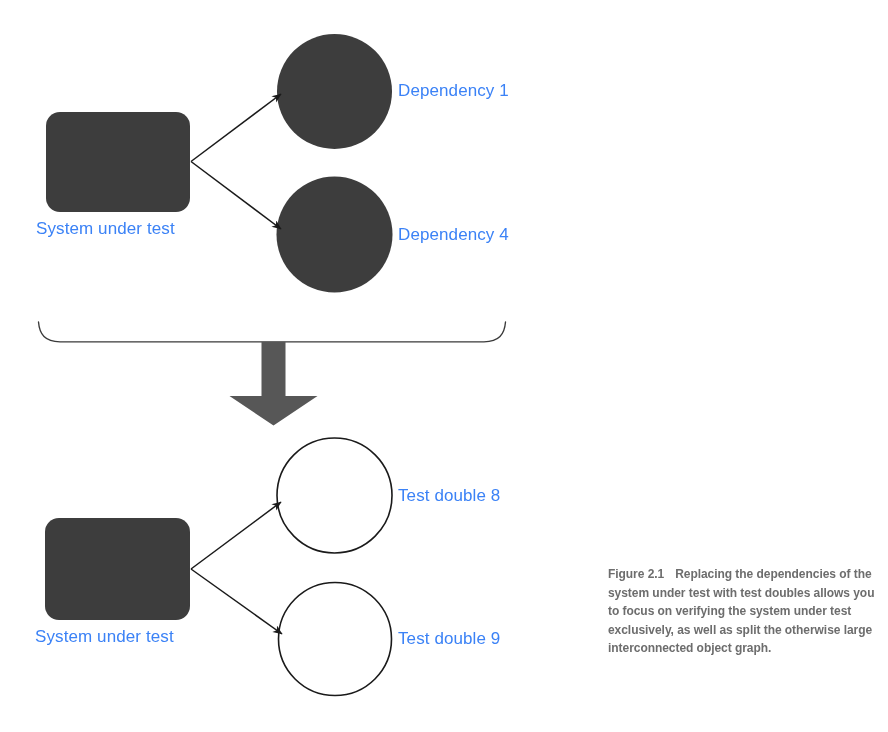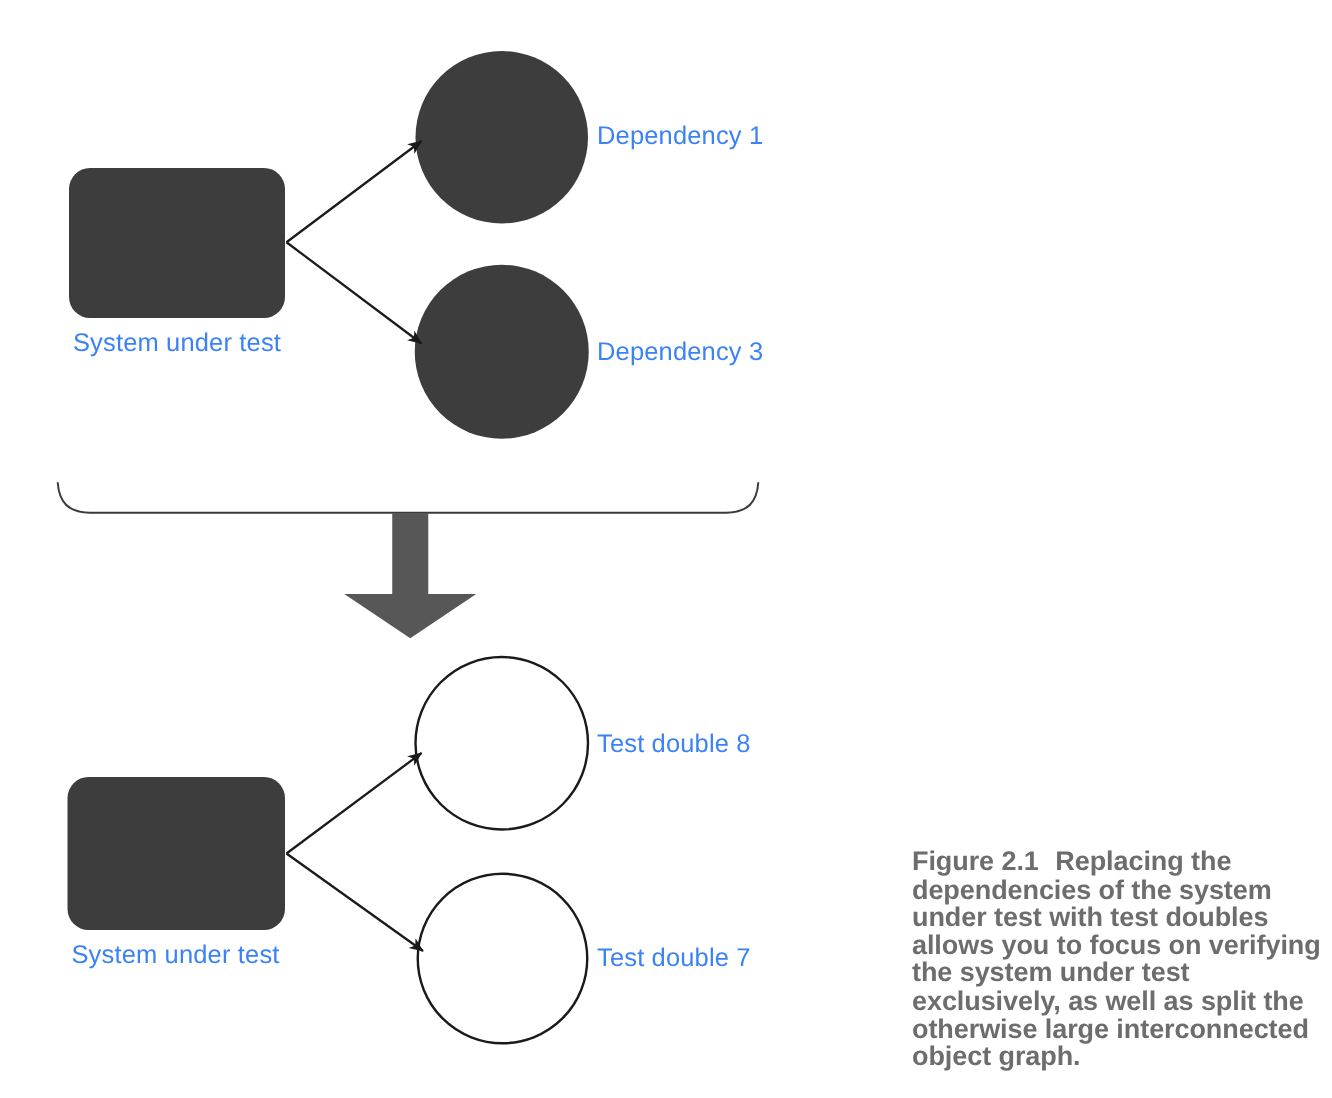--- a/index.html
+++ b/index.html
@@ -38,31 +38,30 @@
     position: absolute;
     font-family: "Liberation Sans", sans-serif;
     font-size: 17px;
     line-height: 20px;
     color: #3b82f6;
     white-space: nowrap;
     letter-spacing: 0.1px;
   }
 
   .sut-label {
-    text-align: center;
   }
 
   
   #figure-caption {
     position: absolute;
     left: 608px;
     top: 565px;
     width: 276px;
     font-family: "Liberation Sans", sans-serif;
-    font-size: 18px;
+    font-size: 12px;
     line-height: 18.6px;
     font-weight: bold;
     color: #6d6d6d;
     letter-spacing: -0.05px;
   }
   #figure-caption .caption-num {
     white-space: nowrap;
   }
   #figure-caption .caption-gap {
     display: inline-block;
@@ -110,23 +109,23 @@
 
       <line x1="191" y1="569" x2="281" y2="502" stroke="#1a1a1a" stroke-width="1.5" marker-end="url(#thin-arrowhead)"></line>
       <line x1="191" y1="569" x2="282" y2="634" stroke="#1a1a1a" stroke-width="1.5" marker-end="url(#thin-arrowhead)"></line>
     </g>
   </svg>
 
   <div class="node-label sut-label" style="left:36px; top:219px; width:164px;">System under test</div>
 
   <div class="node-label" style="left:398px; top:81px;">Dependency 1</div>
 
-  <div class="node-label" style="left:398px; top:225px;">Dependency 3</div>
+  <div class="node-label" style="left:398px; top:225px;">Dependency 4</div>
 
   <div class="node-label sut-label" style="left:35px; top:627px; width:164px;">System under test</div>
 
   <div class="node-label" style="left:398px; top:486px;">Test double 8</div>
 
-  <div class="node-label" style="left:398px; top:629px;">Test double 7</div>
+  <div class="node-label" style="left:398px; top:629px;">Test double 9</div>
 
   <div id="figure-caption"><span class="caption-num">Figure 2.1</span><span class="caption-gap"></span><span>Replacing the dependencies of the system under test with test doubles allows you to focus on verifying the system under test exclusively, as well as split the otherwise large interconnected object graph.</span></div>
 
 </div>
 
 </body></html>

